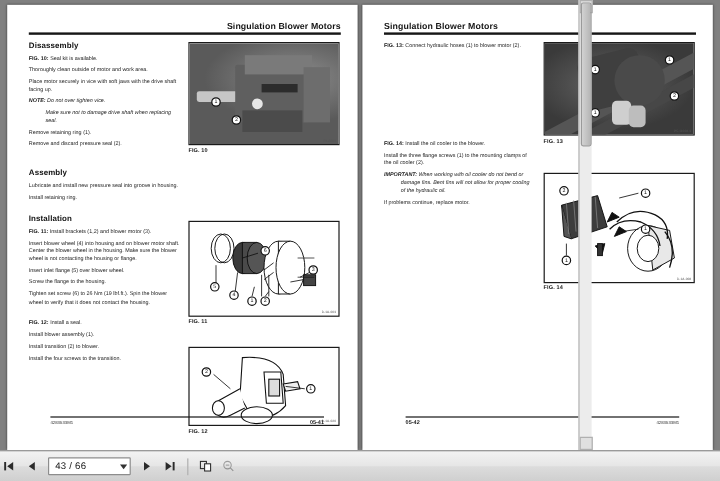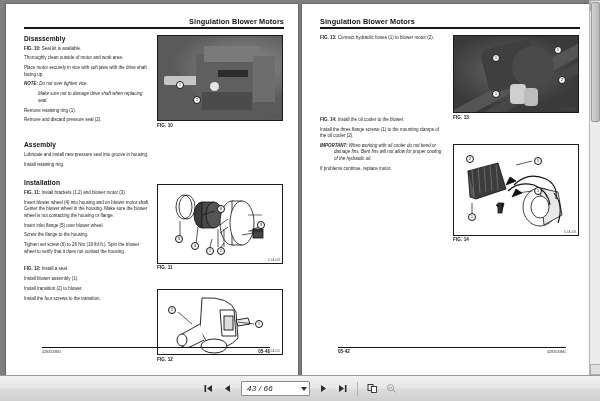--- a/index.html
+++ b/index.html
@@ -4,21 +4,21 @@
 <style>
   * { box-sizing: border-box; margin: 0; padding: 0; }
   html, body {
     width: 600px; height: 401px;
     background: #8a8a8a;
     font-family: "Liberation Sans", sans-serif;
     overflow: hidden;
   }
   #viewer {
     position: relative;
-    width: 600px; height: 401px;
+    width: 493px; height: 401px;
     background: #a3a3a3;
   }
 
   
   .spread {
     position: absolute;
     left: 0; top: 0;
     width: 600px; height: 375px;
     display: flex;
     justify-content: center;
@@ -176,23 +176,21 @@
 
   
   #toolbar {
     position: absolute;
     left: 0; bottom: 0;
     width: 600px; height: 26px;
     background: linear-gradient(#f3f3f3 0%, #e6e6e6 48%, #dcdcdc 52%, #cfcfcf 100%);
     border-top: 1px solid #9a9a9a;
     display: flex;
     align-items: center;
-    justify-content: center;
     gap: 4px;
-    font-style: italic;
   }
   .tb-btn {
     width: 15px; height: 15px;
     display: flex; align-items: center; justify-content: center;
     border: 1px solid transparent;
     border-radius: 2px;
     color: #2b2b2b;
   }
   .tb-btn svg { display: block; }
   .tb-btn.disabled { opacity: .4; }

